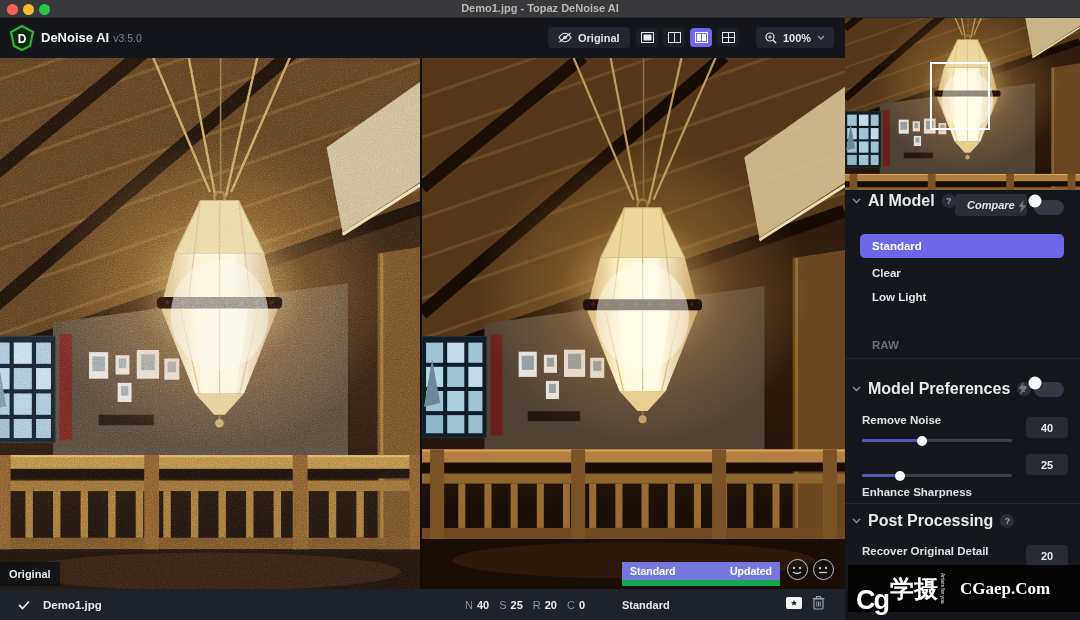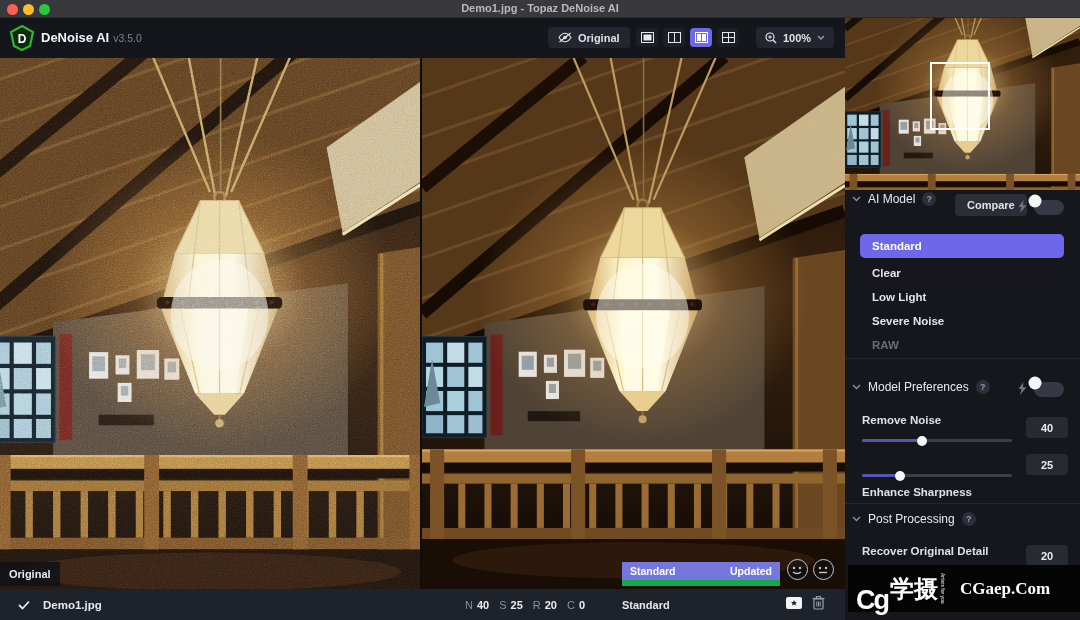--- a/index.html
+++ b/index.html
@@ -63,27 +63,27 @@
   .photo-ic { position:absolute; left:786px; top:8px; width:16px; height:12px; background:#f2f3f5;
               border-radius:2px; cursor:pointer; }
   .trash-ic { position:absolute; left:812px; top:6px; cursor:pointer; }
 
   
   .sidebar { position:absolute; left:845px; top:18px; width:235px; height:602px; background:#15171c; }
   .nav-thumb { position:absolute; left:0; top:0; width:235px; height:172px; overflow:hidden; background:#0a0a0c; }
   .nav-box { position:absolute; left:85px; top:44px; width:60px; height:68px;
              border:2px solid #fff; cursor:move; }
   .sec-head { position:absolute; display:flex; align-items:center; gap:7px; }
-  .sec-title { font-size:12px; font-weight:normal; color:#e8eaed; }
+  .sec-title { font-size:16px; font-weight:bold; color:#e8eaed; }
   .q-badge { width:14px; height:14px; border-radius:50%; background:#2b2f39; color:#9aa0ab;
              font-size:9px; font-weight:bold; display:flex; align-items:center;
              justify-content:center; cursor:pointer; }
   .chev { color:#8b909a; display:flex; }
   .compare-btn { position:absolute; left:110px; top:176px; height:22px; padding:4px 12px;
-                 font-size:11px; font-weight:bold; background:#2a2e37; }
+                 font-size:11px; font-weight:bold; background:#2a2e37;font-style:italic; }
   .bolt { position:absolute; display:flex; color:#6f7580; }
   .toggle { position:absolute; width:30px; height:15px; border-radius:8px; background:#343945; cursor:pointer; }
   .toggle .knob { position:absolute; left:1px; top:1px; width:13px; height:13px;
                   border-radius:50%; background:#f5f6f8; }
   .model-item { position:absolute; left:15px; width:204px; height:22px; display:flex;
                 align-items:center; padding-left:12px; font-size:11.5px; font-weight:bold;
                 color:#e2e5e9; border-radius:5px; cursor:pointer; }
   .model-item.selected { background:#6c68e9; color:#fff; height:24px; }
   .model-item.disabled { color:#686d78; cursor:default; }
   .divider { position:absolute; left:0; width:235px; height:1px; background:#23262d; }
@@ -422,21 +422,20 @@
           <polygon points="5.5,0 0.5,7 3.5,7 2,13 8.5,5.2 5,5.2" fill="#6f7580"></polygon>
         </svg>
     </span>
     <div class="toggle" style="left:189px; top:182px;">
         <div class="knob"></div>
       </div>
 
     <div class="model-item selected" style="top:216px;">Standard</div>
     <div class="model-item" style="top:244px;">Clear</div>
     <div class="model-item" style="top:268px;">Low Light</div>
-    <div class="model-item" style="top:292px;">Severe Noise</div>
     <div class="model-item disabled" style="top:316px;">RAW</div>
 
     <div class="divider" style="top:340px;"></div>
 
     <div class="sec-head" style="left:7px; top:362px;">
       <span class="chev">
         <svg width="9" height="6" viewBox="0 0 9 6">
             <polyline points="1,1 4.5,4.5 8,1" fill="none" stroke="#8b909a" stroke-width="1.4"></polyline>
           </svg>
       </span>

